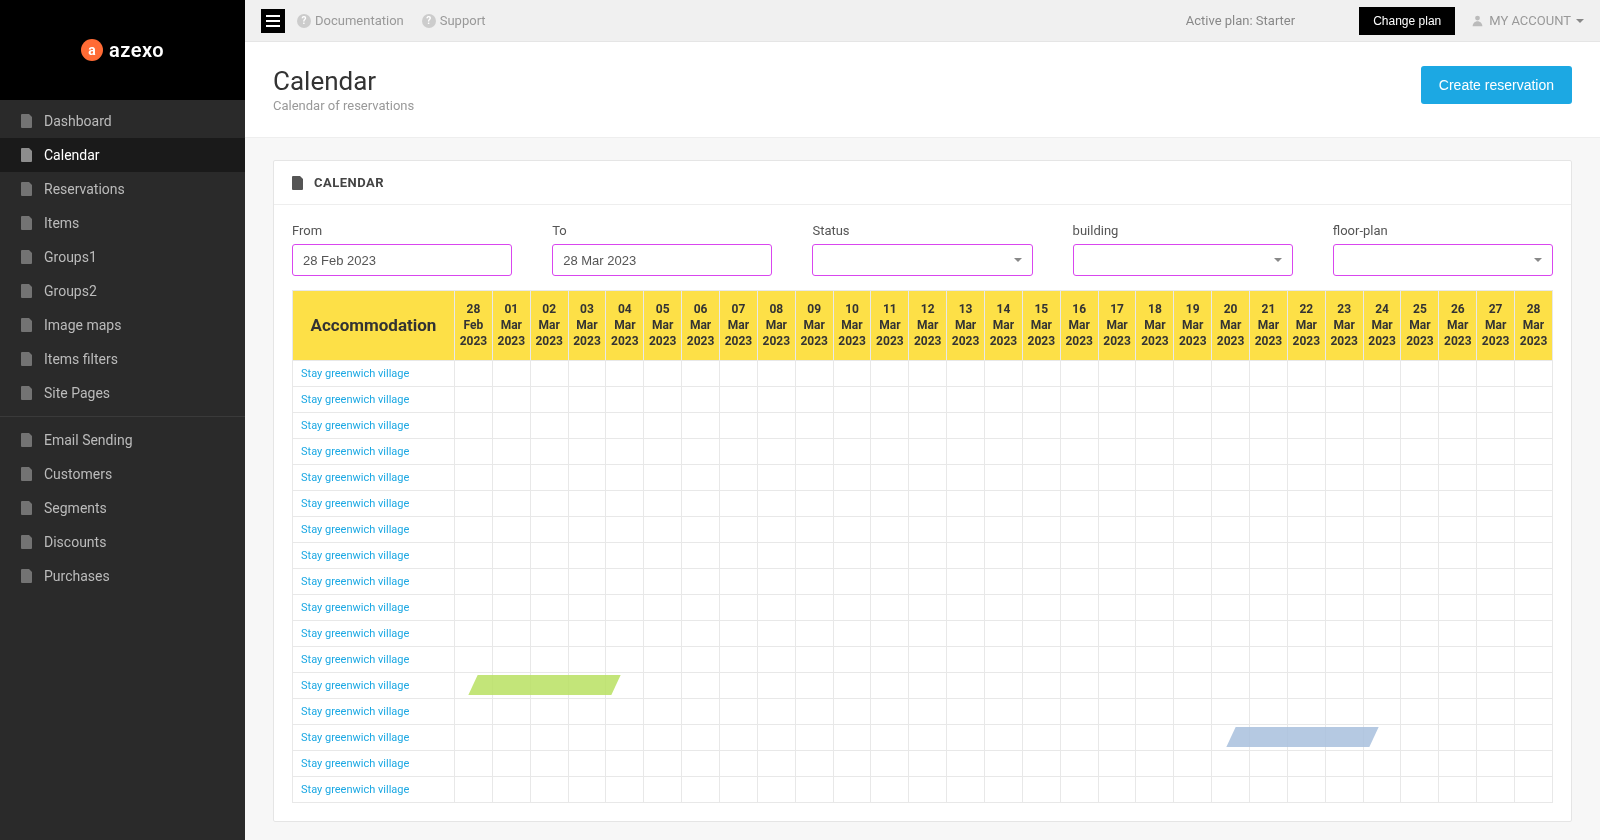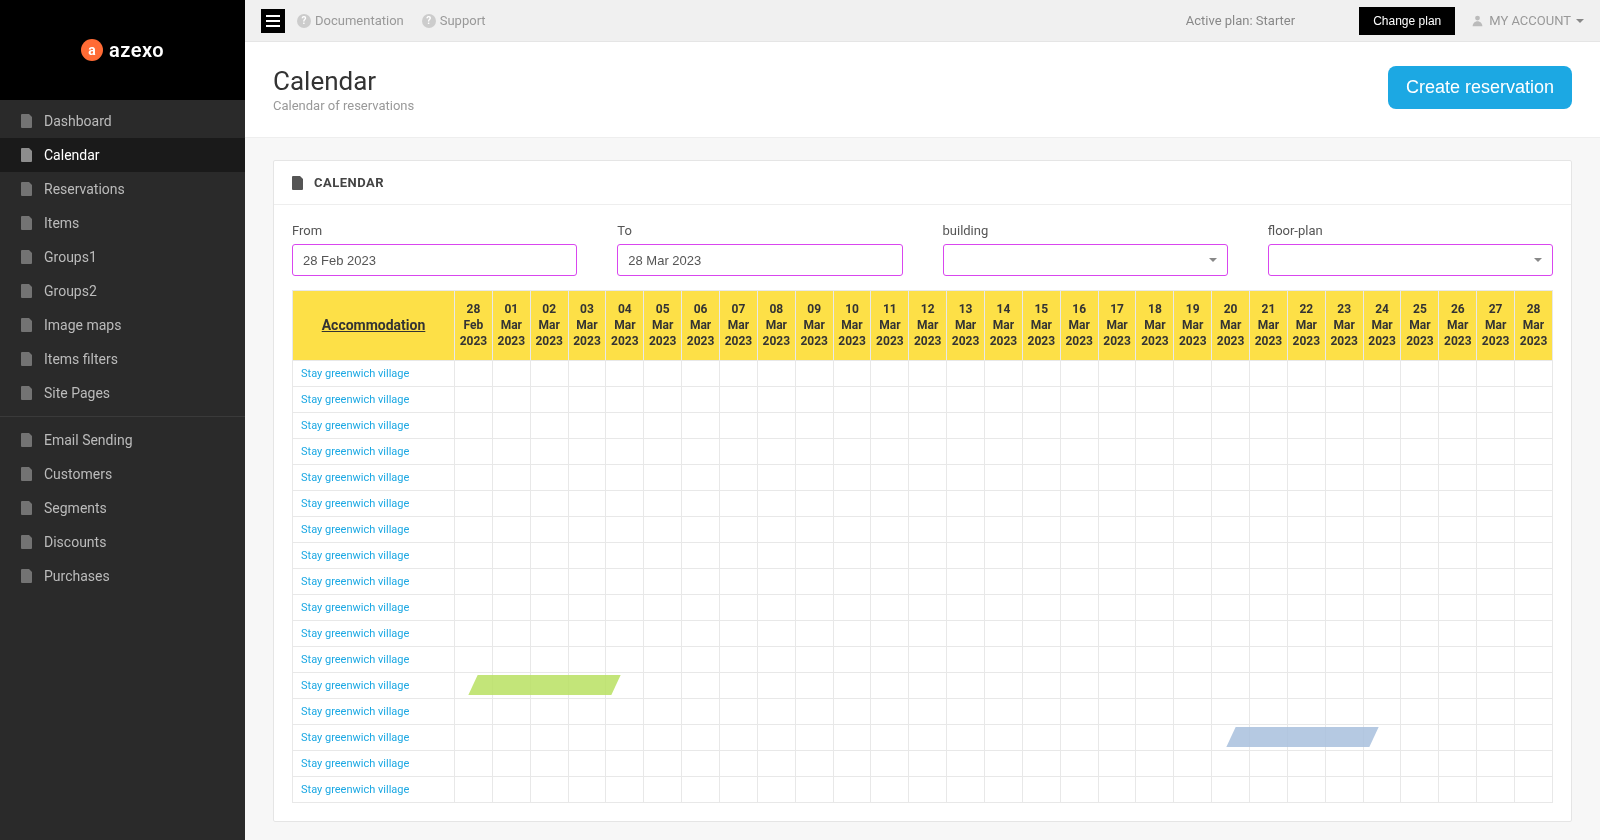--- a/index.html
+++ b/index.html
@@ -25,38 +25,38 @@
 .topbar-link { color: #999; margin-right: 18px; cursor: pointer; display: inline-flex; align-items: center; gap: 4px; }
 .topbar-spacer { flex: 1; }
 .topbar-plan { color: #888; margin-right: 28px; }
 .change-plan-btn { background: #000; color: #fff; border: none; padding: 7px 14px; font-size: 12px; cursor: pointer; margin-right: 16px; margin-left: 36px; }
 .account-link { color: #999; cursor: pointer; display: inline-flex; align-items: center; gap: 5px; }
 
 .page-header { background: #fff; padding: 24px 28px; display: flex; align-items: flex-start; border-bottom: 1px solid #eee; }
 .page-title { font-size: 26px; font-weight: 400; color: #333; }
 .page-subtitle { font-size: 13px; color: #999; margin-top: 2px; }
 .header-spacer { flex: 1; }
-.create-btn { background: #1ca8e3; color: #fff; border: none; padding: 11px 18px; font-size: 18px; border-radius: 8px; cursor: pointer; }
+.create-btn { background: #1ca8e3; color: #fff; border: none; padding: 11px 18px; font-size: 14px; border-radius: 3px; cursor: pointer; }
 
 .content { flex: 1; padding: 22px 28px; overflow: auto; }
 .panel { background: #fff; border: 1px solid #e5e5e5; border-radius: 2px; }
 .panel-header { padding: 14px 18px; display: flex; align-items: center; gap: 10px; font-weight: 700; font-size: 13px; letter-spacing: 0.5px; color: #444; border-bottom: 1px solid #eee; }
 
 .filters { display: flex; gap: 40px; padding: 18px 18px 14px; }
 .filter { flex: 1; display: flex; flex-direction: column; gap: 6px; }
 .filter label { font-size: 13px; color: #555; }
 .filter input, .filter .select { height: 32px; border: 1px solid #d946ef; border-radius: 3px; padding: 0 10px; font-size: 13px; background: #fff; color: #555; }
 .filter .select { display: flex; align-items: center; justify-content: flex-end; cursor: pointer; }
 .caret-down { width: 0; height: 0; border-left: 4px solid transparent; border-right: 4px solid transparent; border-top: 4px solid #888; }
 
 .grid-wrap { padding: 0 18px 18px; }
 .grid { border-collapse: collapse; width: 100%; table-layout: fixed; font-size: 12px; }
 .grid th, .grid td { border: 1px solid #e8e8e8; }
 .grid thead th { background: #fde047; font-weight: 700; color: #333; padding: 10px 4px; text-align: center; line-height: 1.35; font-size: 12px; }
-.grid thead th.accom-head { width: 162px; vertical-align: middle; font-size: 14px; text-decoration: underline; }
+.grid thead th.accom-head { width: 162px; vertical-align: middle; font-size: 17px; }
 .grid tbody td { height: 26px; position: relative; padding: 0; }
 .grid tbody td.accom-cell { padding: 4px 8px; }
 .accom-link { color: #1ca8e3; font-size: 11px; cursor: pointer; }
 
 .bar { position: absolute; top: 2px; height: 20px; opacity: 0.85; transform: skewX(-25deg); }
 .bar.green { background: #b8e062; }
 .bar.blue { background: #a8bfdd; }
 
 .file-svg { width: 12px; height: 14px; }
 .help-circle { display:inline-flex; width:14px; height:14px; border-radius:50%; background:#ccc; color:#fff; align-items:center; justify-content:center; font-size:10px; font-weight:700; }
@@ -235,20 +235,26 @@
         </div>
 
         <div class="filters">
           <div class="filter">
             <label>From</label>
             <input type="text" value="28 Feb 2023" style="">
           </div>
           <div class="filter">
             <label>To</label>
             <input type="text" value="28 Mar 2023" style="">
+          </div>
+          <div class="filter">
+            <label>Status</label>
+            <div class="select">
+                <span class="caret-down"></span>
+              </div>
           </div>
           <div class="filter">
             <label>building</label>
             <div class="select">
                 <span class="caret-down"></span>
               </div>
           </div>
           <div class="filter">
             <label>floor-plan</label>
             <div class="select">

